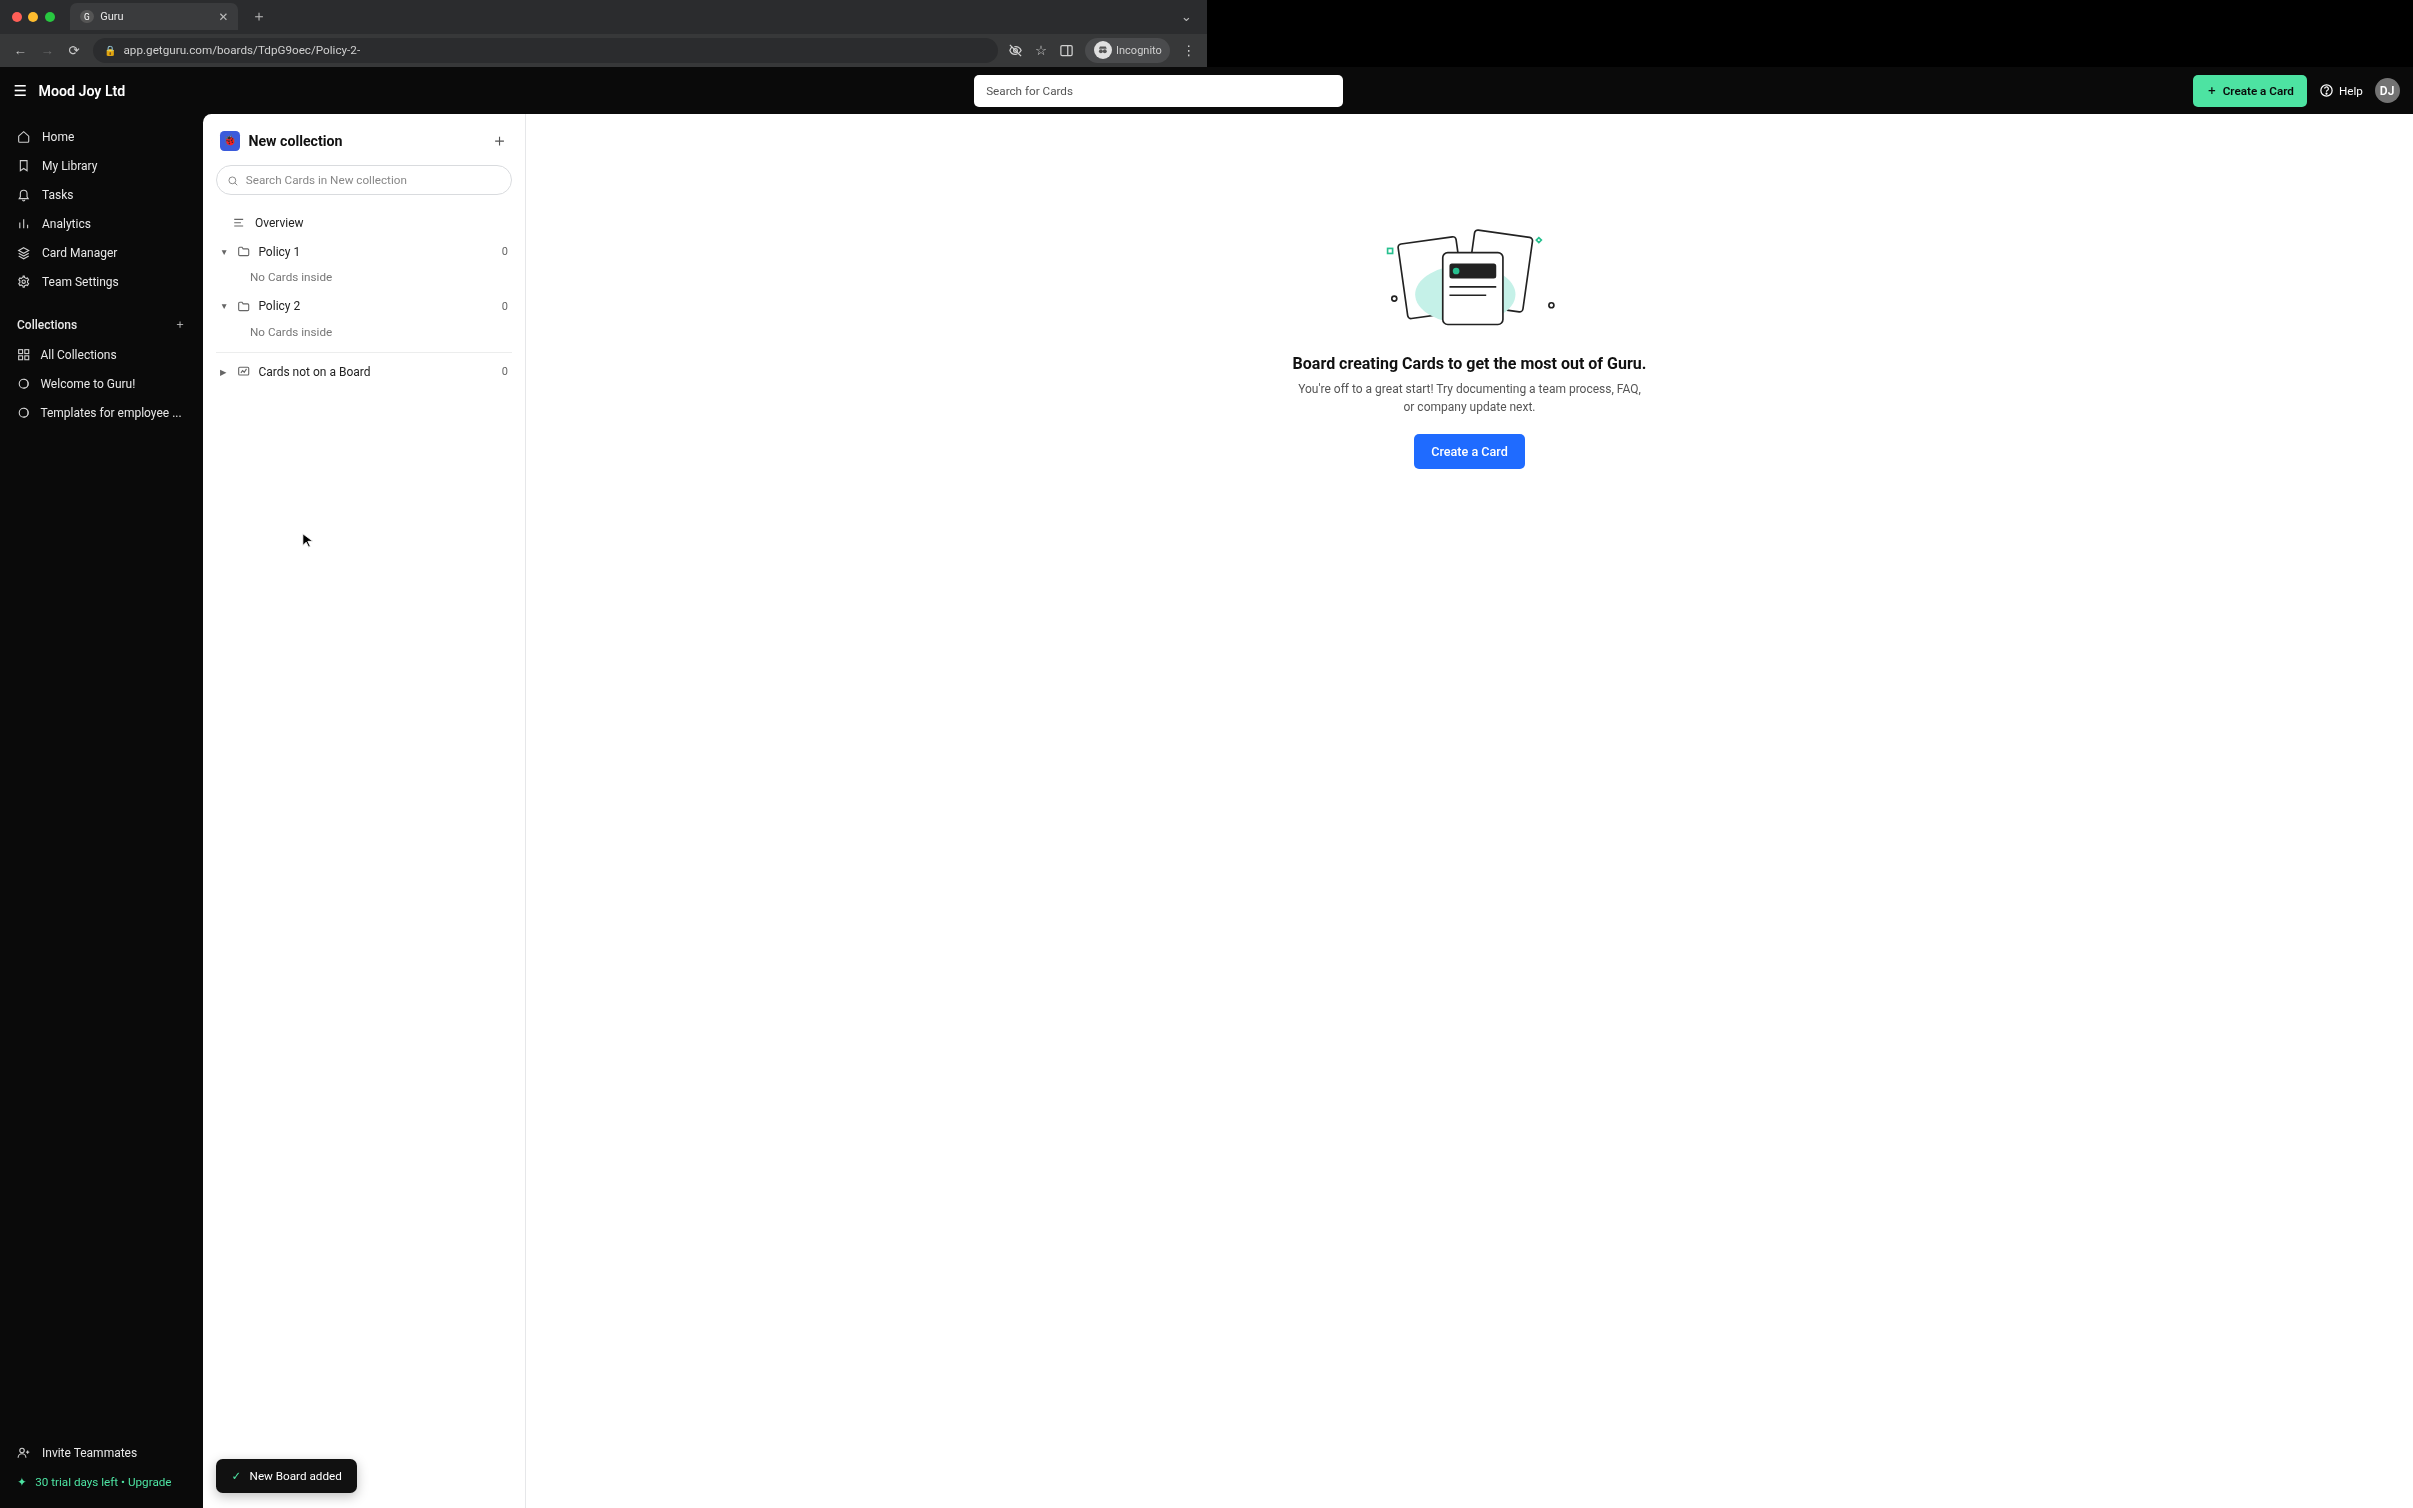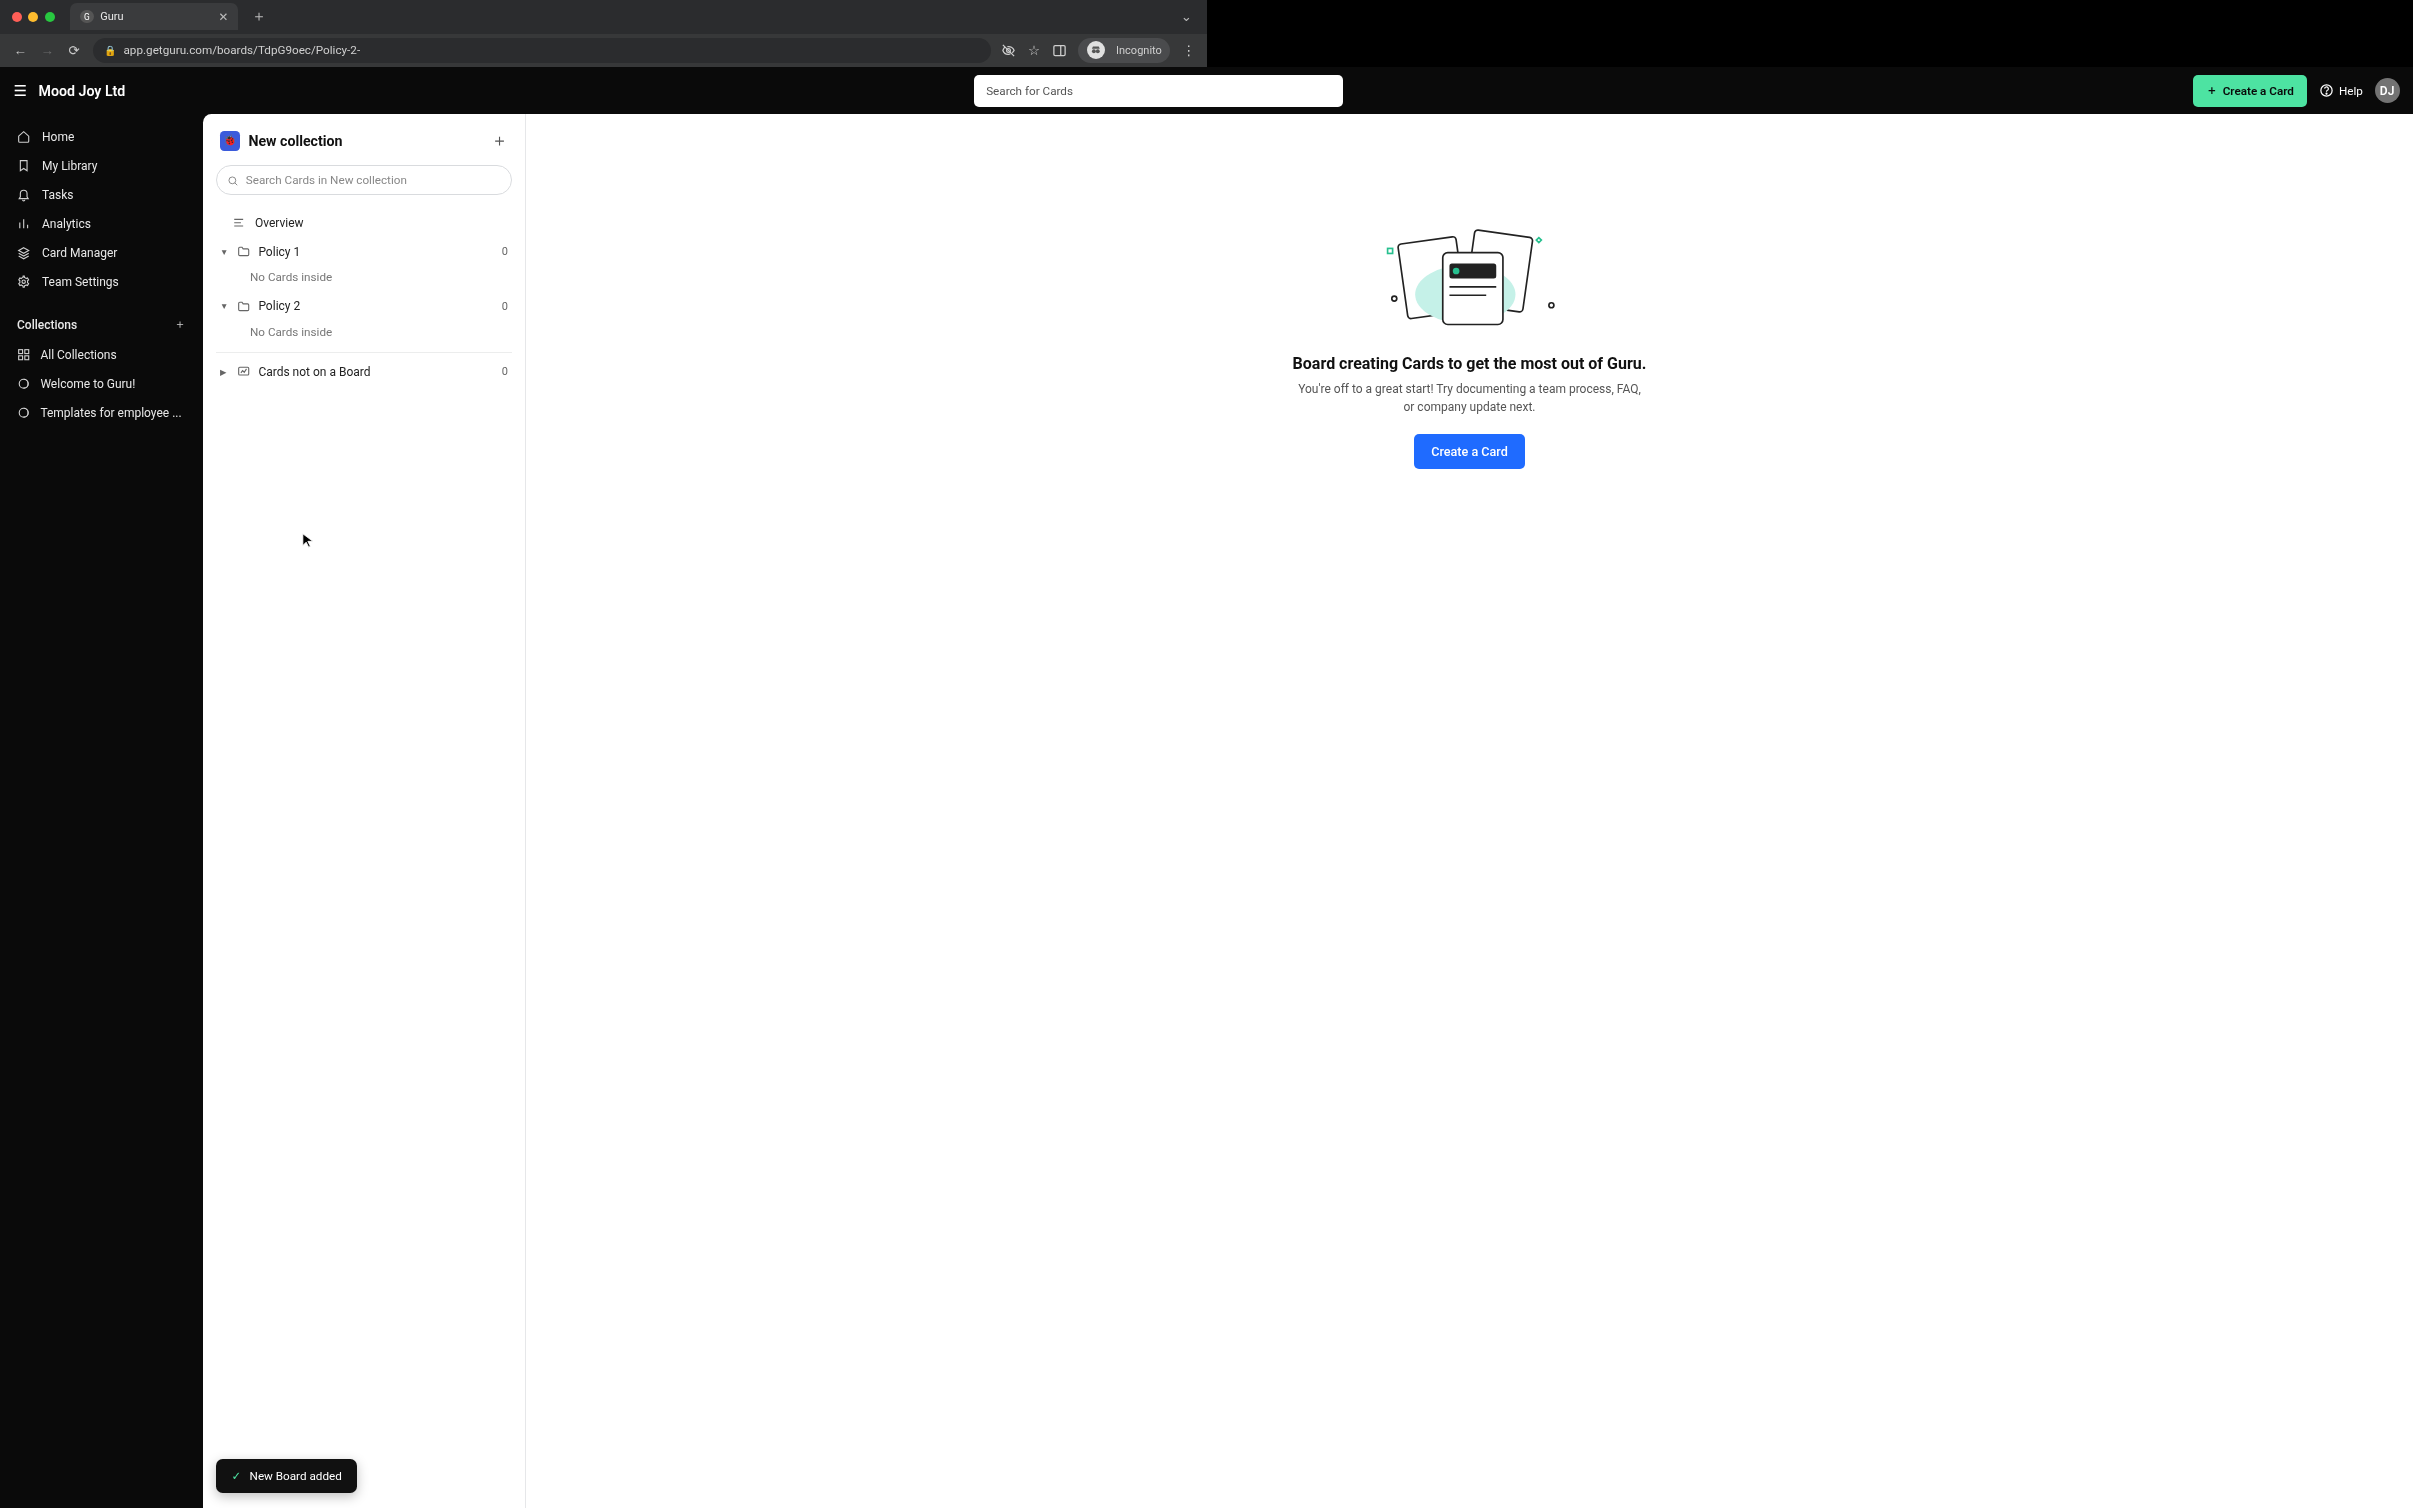--- a/index.html
+++ b/index.html
@@ -16,21 +16,21 @@
   .tab .close{margin-left:auto;color:#bbb;font-size:11.7px;}
   .new-tab{color:#bbb;font-size:15px;padding:3.4px 6.7px;}
   .tab-bar .spacer{flex:1;}
   .chev-down{color:#bbb;padding:3.4px 6.7px;}
   .addr-bar { height:34px; display:flex; align-items:center; gap:10px; padding:0 11.7px; background:#373839;}
   .nav-icon{color:#c8c8c8;width:17px;text-align:center;font-size:13.4px;}
   .nav-icon.dim{color:#6a6b6c;}
   .url-box{flex:1;display:flex;align-items:center;gap:6.7px;background:#2b2c2e;border-radius:17px;height:25px;padding:0 11.7px;color:#cfcfcf;font-size:11.7px;}
   .url-box .lock{font-size:10px;}
   .chrome-right{display:flex;align-items:center;gap:11.7px;color:#cfcfcf;}
-  .incog-pill{display:flex;align-items:center;gap:11px;background:#4a4b4d;padding:3.4px 8.4px;border-radius:13.4px;font-size:11px;}
+  .incog-pill{display:flex;align-items:center;gap:4px;background:#4a4b4d;padding:3.4px 8.4px;border-radius:13.4px;font-size:11px;}
   .incog-avatar{width:18.4px;height:18.4px;border-radius:50%;background:#e0e0e0;display:flex;align-items:center;justify-content:center;}
   .chrome-icon{font-size:13.4px;}
 
   
   .app { position:absolute; top:67px; left:0; right:0; bottom:0; display:flex; background:#0f766e; }
   .topbar { position:absolute; top:67px; left:0; right:0; height:47px; background:#0a0a0a; display:flex; align-items:center; padding:0 13.4px; gap:11.7px; z-index:5;}
   .hamburger{color:#fff;font-size:15px;}
   .org{color:#fff;font-weight:600;font-size:14.2px;}
   .search-box{margin-left:auto;margin-right:auto;width:369px;height:32px;background:#fff;border-radius:5px;display:flex;align-items:center;padding:0 11.7px;color:#555;font-size:11.7px;}
   .create-card{background:#4de3a2;color:#0a0a0a;font-weight:600;border:none;border-radius:5px;height:32px;padding:0 13.4px;display:flex;align-items:center;gap:5px;font-size:11.7px;}
@@ -244,20 +244,37 @@
     <div class="coll-item">
       <span class="sq">
           <svg width="13.4" height="13.4" viewBox="0 0 24 24" fill="none" stroke="#cfcfcf" stroke-width="2">
             <circle cx="12" cy="12" r="8"></circle>
             <path d="M12 4a8 8 0 0 1 0 16"></path>
           </svg>
         </span>
       <span>Templates for employee ...</span>
     </div>
 
+    <div class="bottom">
+      <div class="nav-item">
+        <span class="icn">
+            <svg width="13.4" height="13.4" viewBox="0 0 24 24" fill="none" stroke="#cfcfcf" stroke-width="2">
+              <circle cx="9" cy="8" r="4"></circle>
+              <path d="M2 21a7 7 0 0 1 14 0"></path>
+              <line x1="19" y1="8" x2="19" y2="14"></line>
+              <line x1="16" y1="11" x2="22" y2="11"></line>
+            </svg>
+          </span>
+        <span>Invite Teammates</span>
+      </div>
+      <div class="trial">
+        <span>✦</span>
+        <span>30 trial days left • Upgrade</span>
+      </div>
+    </div>
   </div>
 
   <div class="main">
     <div class="panel">
 
       <div class="col-left">
         <div class="coll-header">
           <span class="coll-icon">🐞</span>
           <span class="coll-title">New collection</span>
           <span class="coll-add">＋</span>

